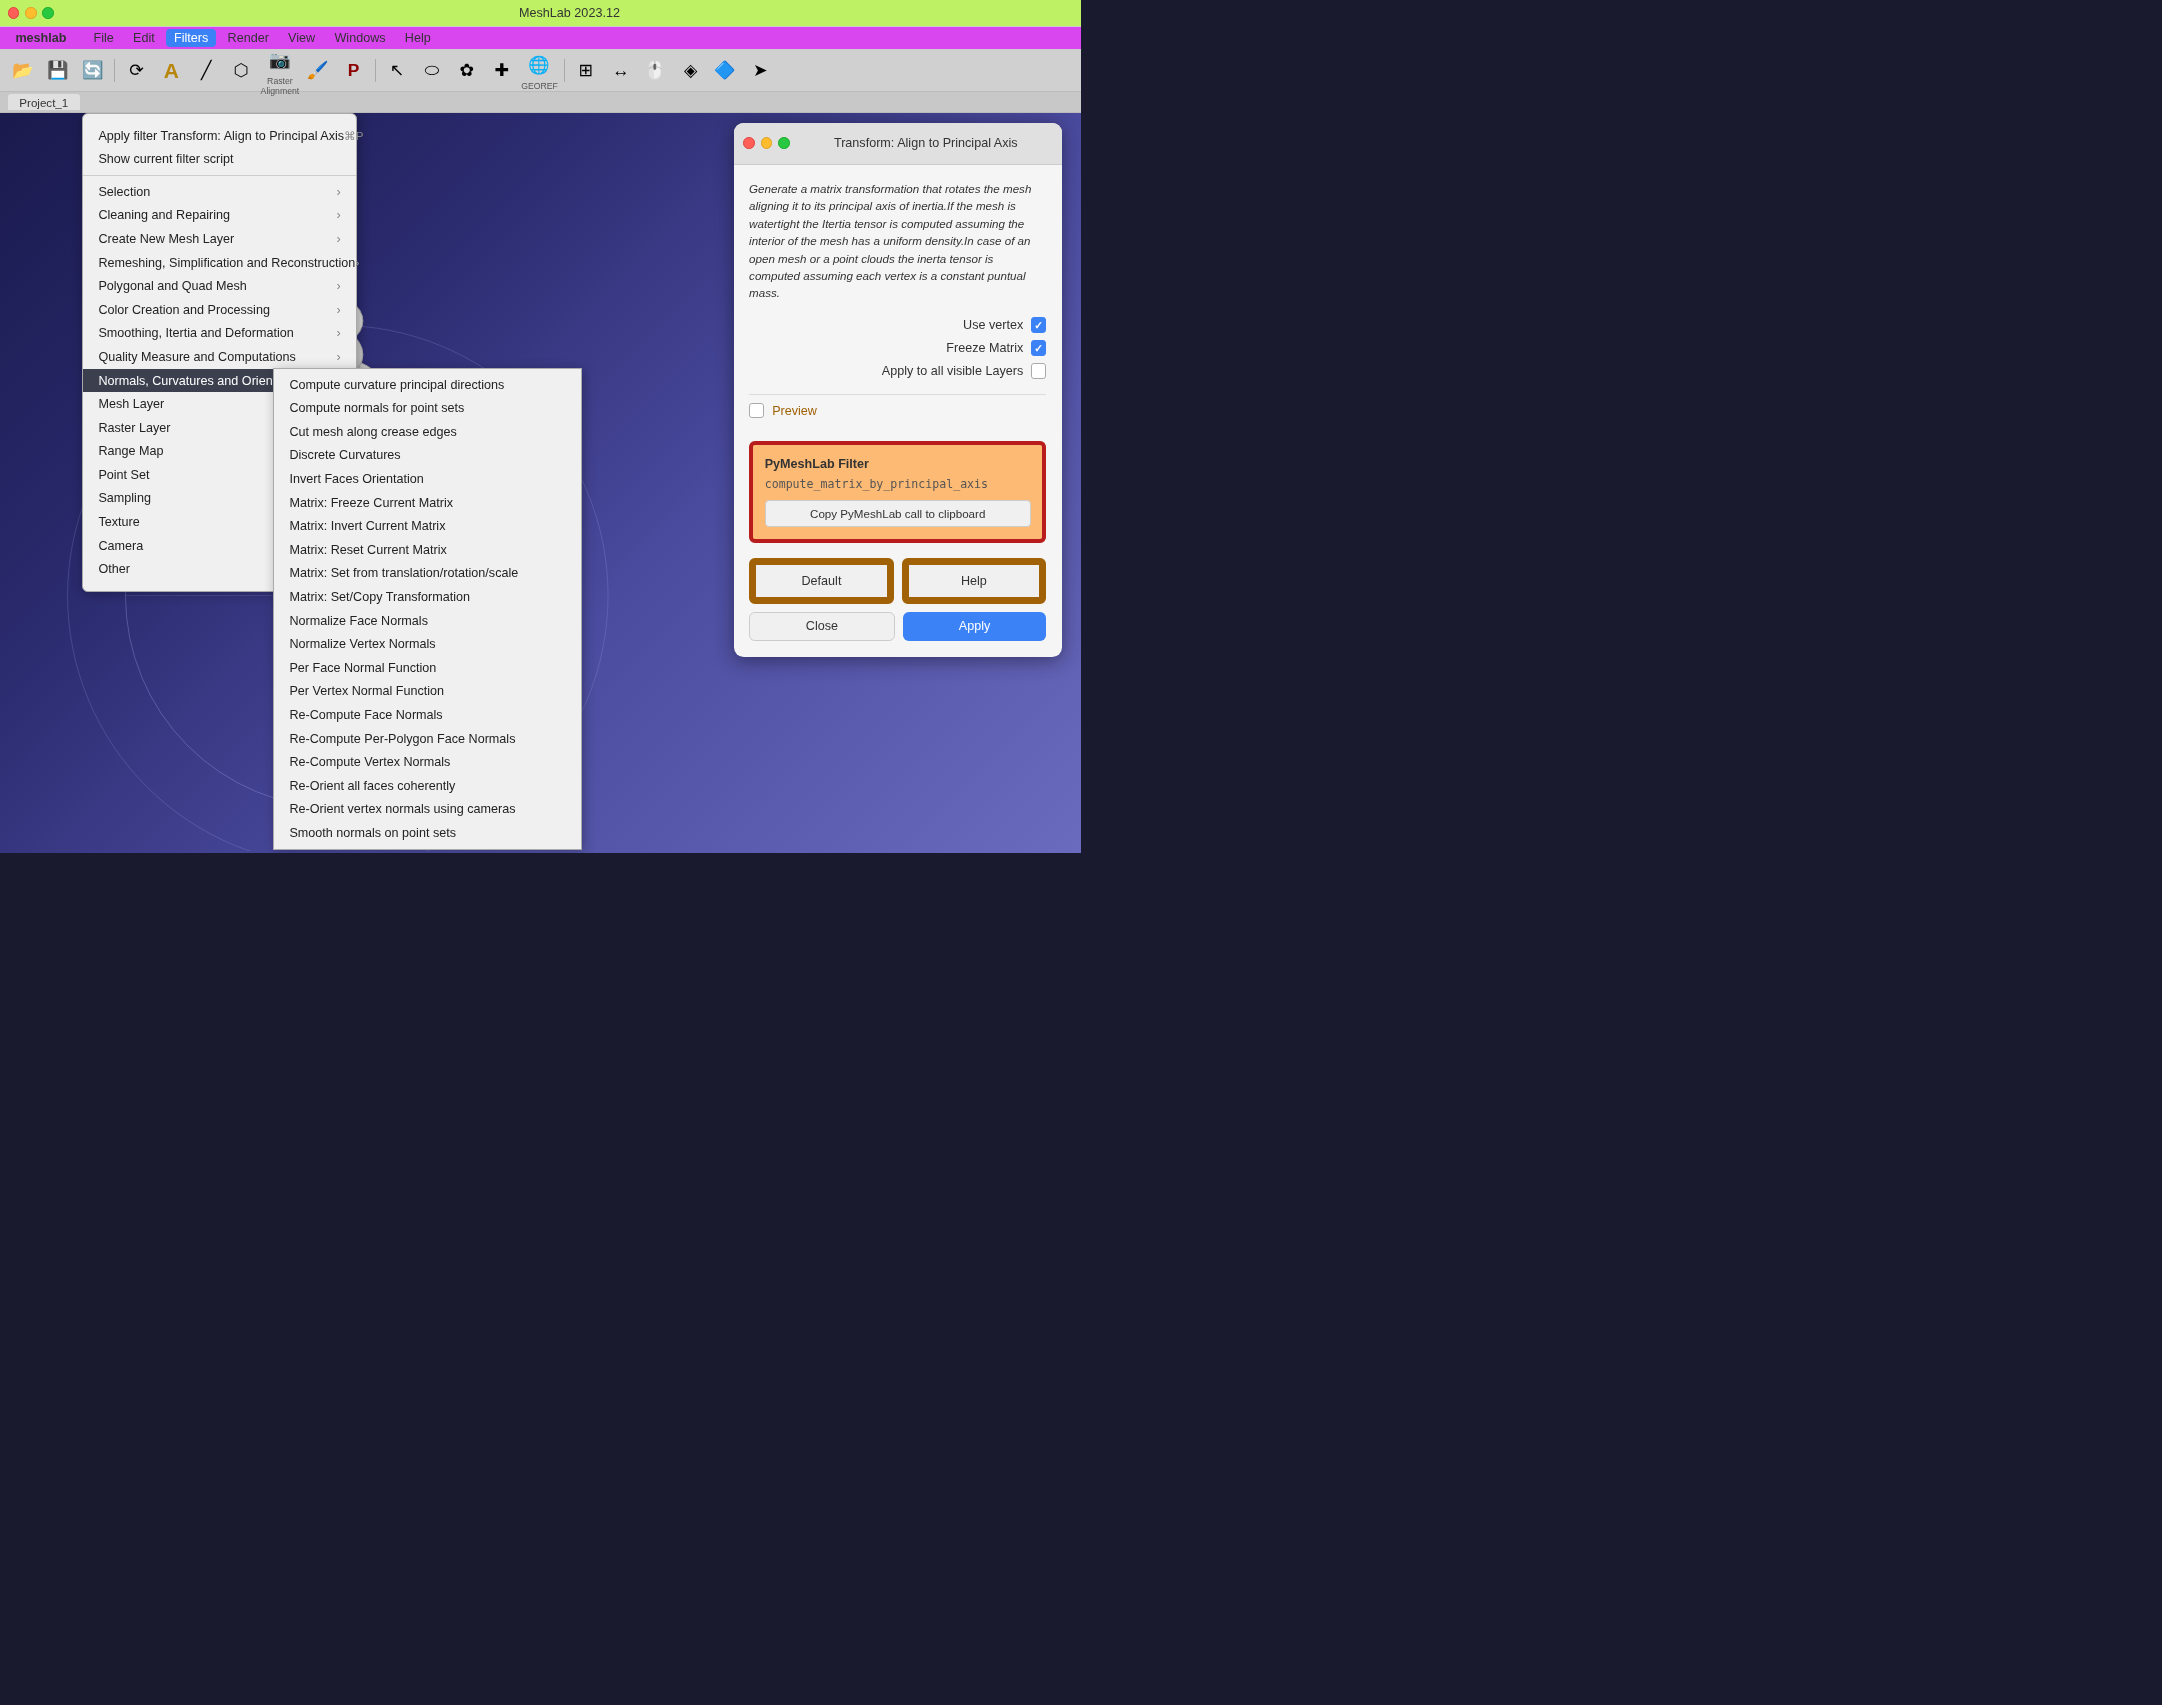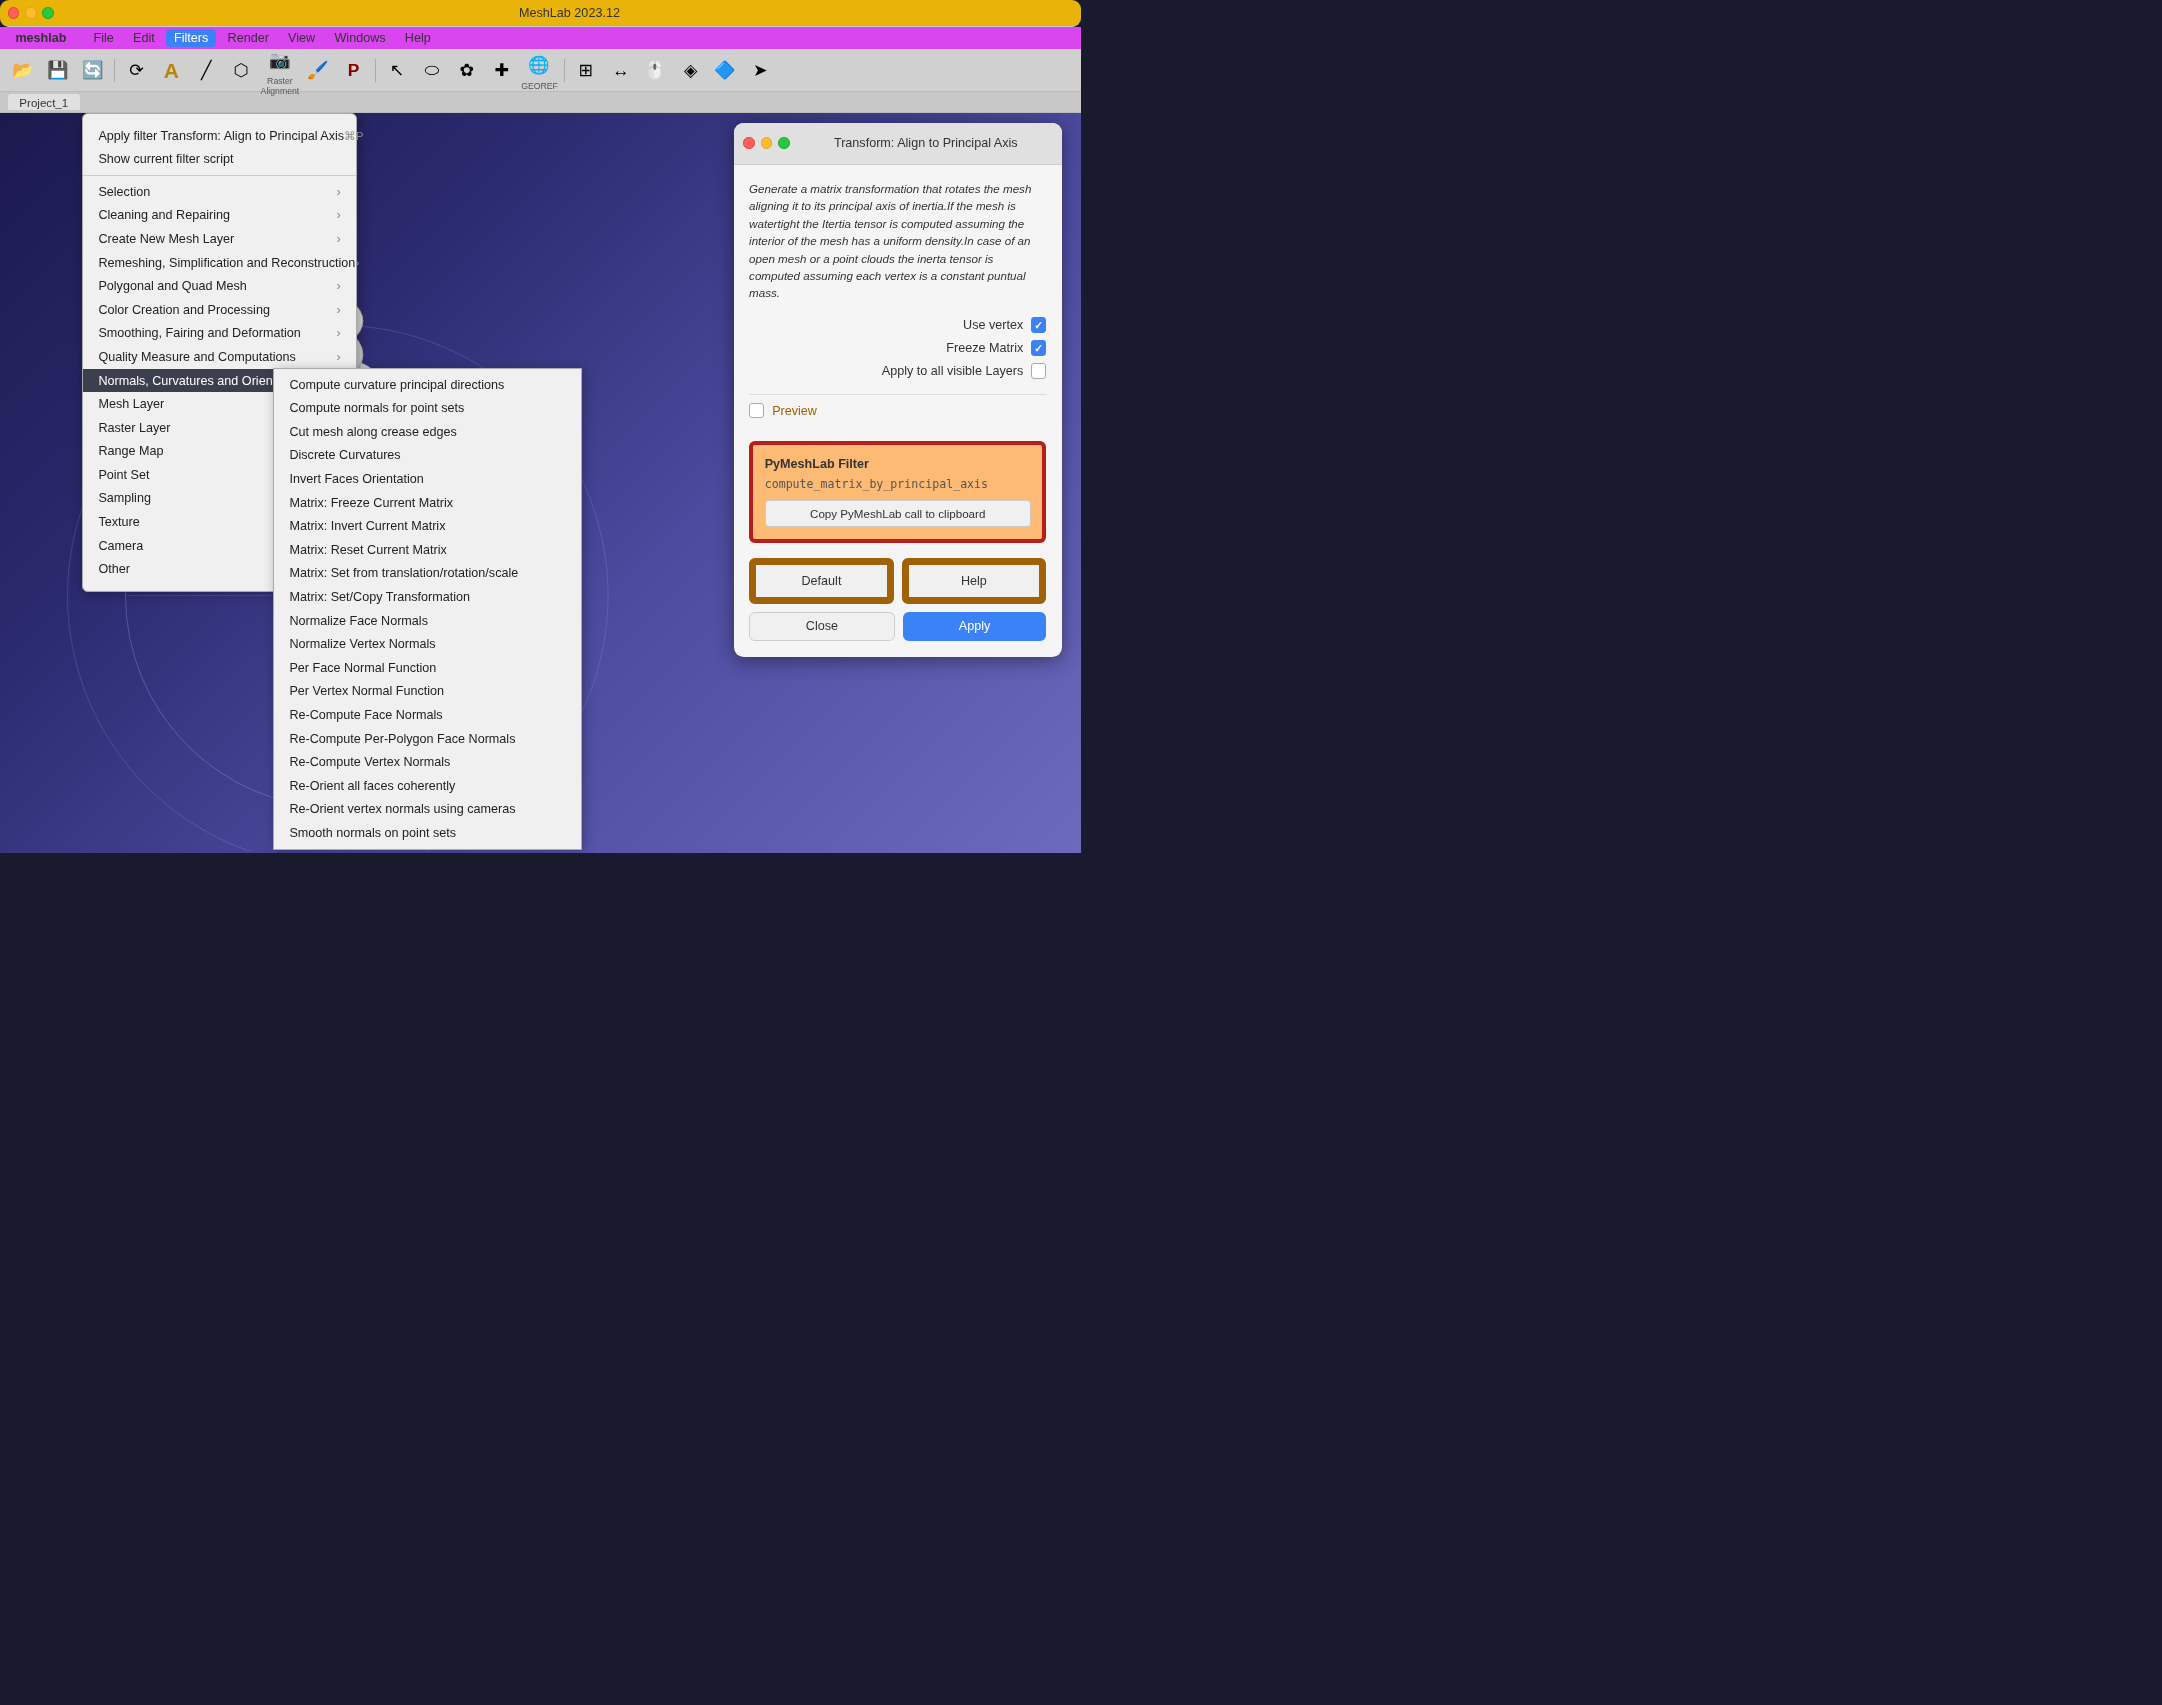--- a/index.html
+++ b/index.html
@@ -8,26 +8,25 @@
       height: 853px;
       font-family: -apple-system, BlinkMacSystemFont, 'Helvetica Neue', Arial, sans-serif;
       font-size: 12.6px;
       overflow: hidden;
       background: #1a1a2e;
     }
 
     
     .title-bar {
       height: 27px;
-      background: #eab308;
+      background: #bef264;
       display: flex;
       align-items: center;
       padding: 0 7.7px;
       border-bottom: 1px solid #ccc;
-      border-radius: 9px;
     }
     .traffic-lights {
       display: flex;
       gap: 5.8px;
       margin-right: 11.6px;
     }
     .traffic-light {
       width: 11.6px;
       height: 11.6px;
       border-radius: 50%;
@@ -481,21 +480,21 @@
     </div>
     <div class="dropdown-item">
       <span>Polygonal and Quad Mesh</span>
         <span class="arrow">›</span>
     </div>
     <div class="dropdown-item">
       <span>Color Creation and Processing</span>
         <span class="arrow">›</span>
     </div>
     <div class="dropdown-item">
-      <span>Smoothing, Fairing and Deformation</span>
+      <span>Smoothing, Itertia and Deformation</span>
         <span class="arrow">›</span>
     </div>
     <div class="dropdown-item">
       <span>Quality Measure and Computations</span>
         <span class="arrow">›</span>
     </div>
     <div class="dropdown-item submenu-active">
       <span>Normals, Curvatures and Orientation</span>
         <span class="arrow">›</span>
     </div>

